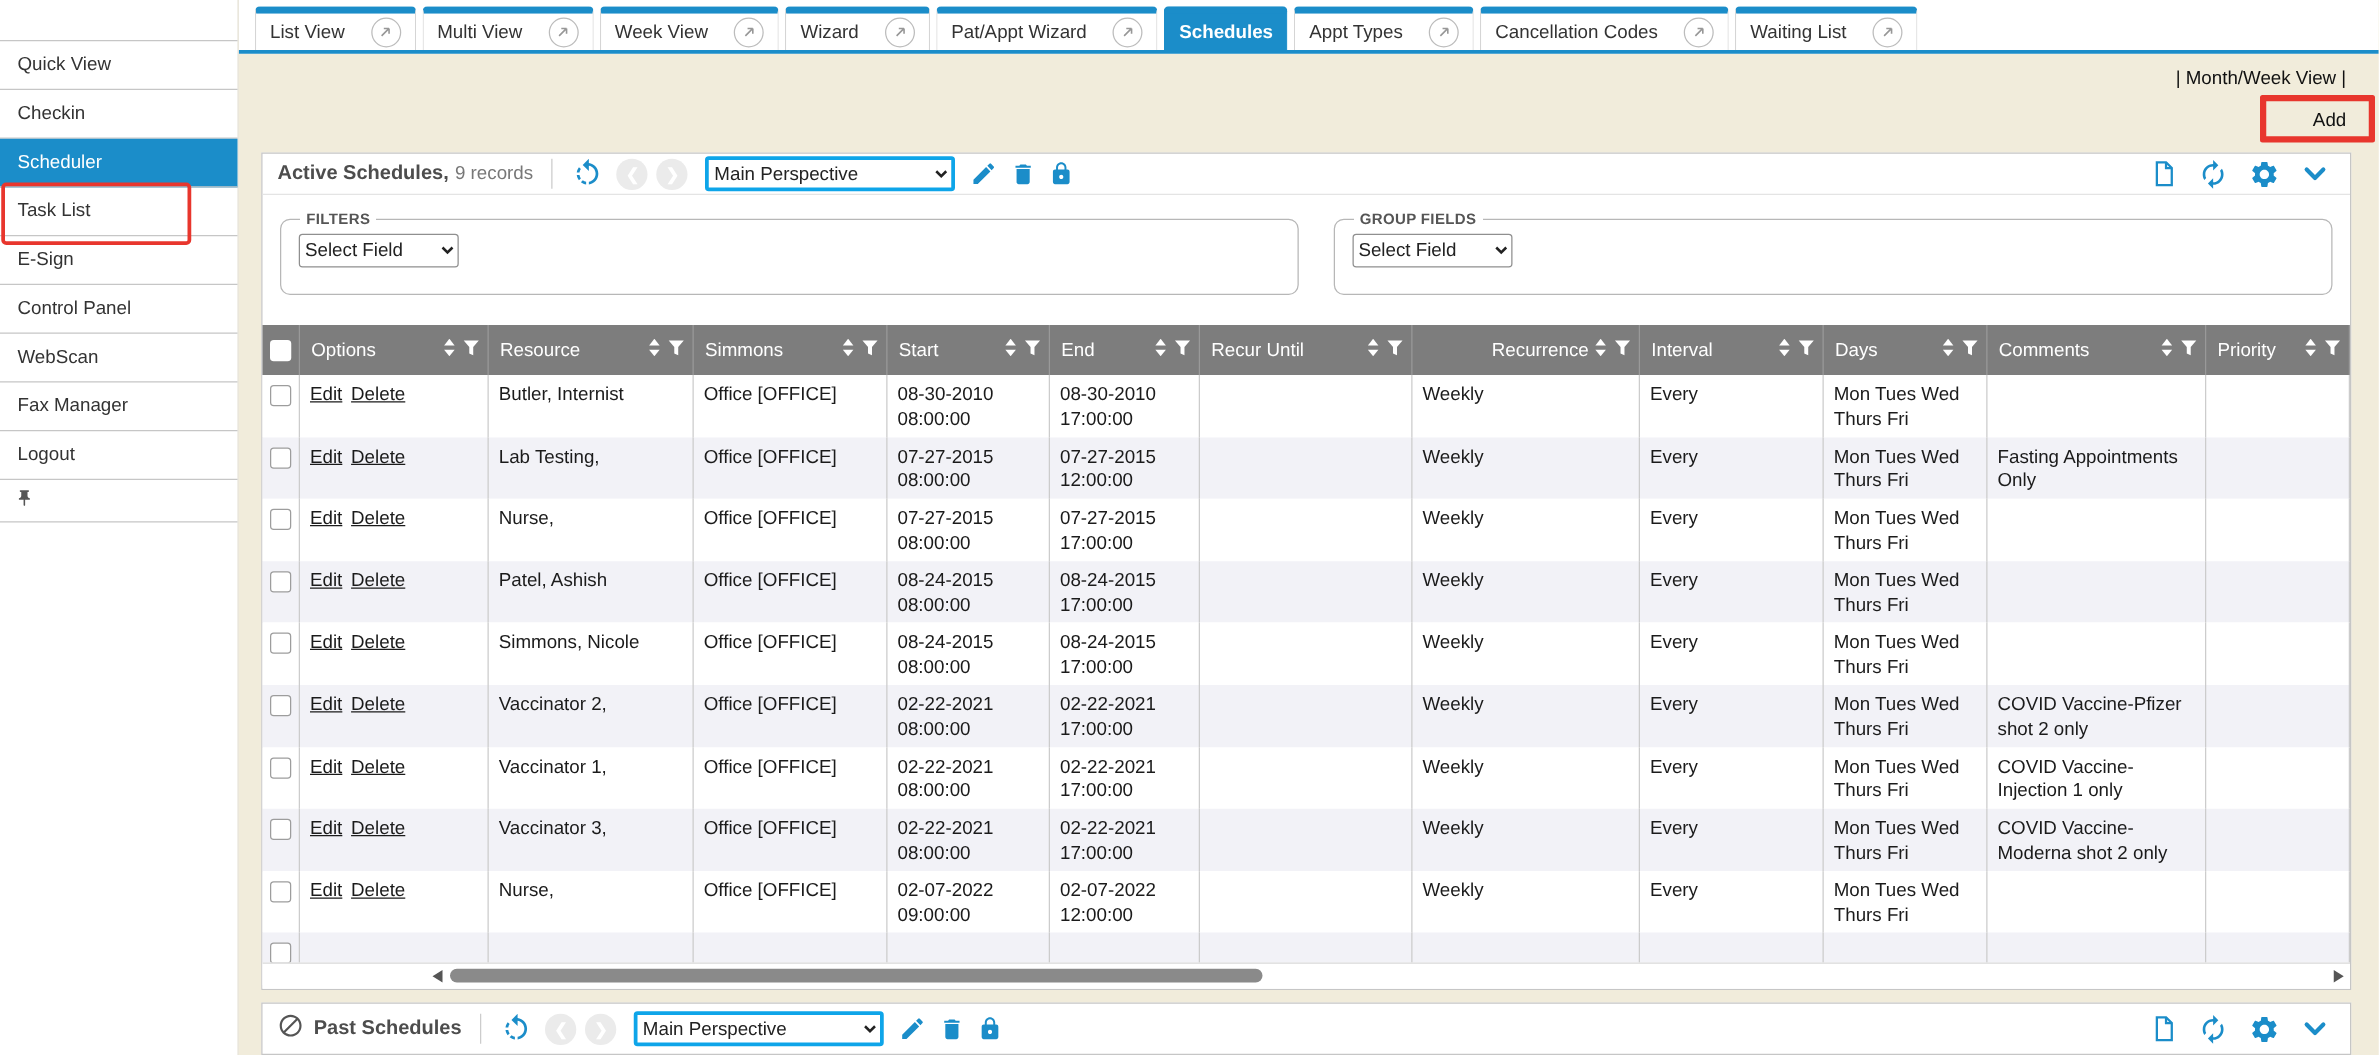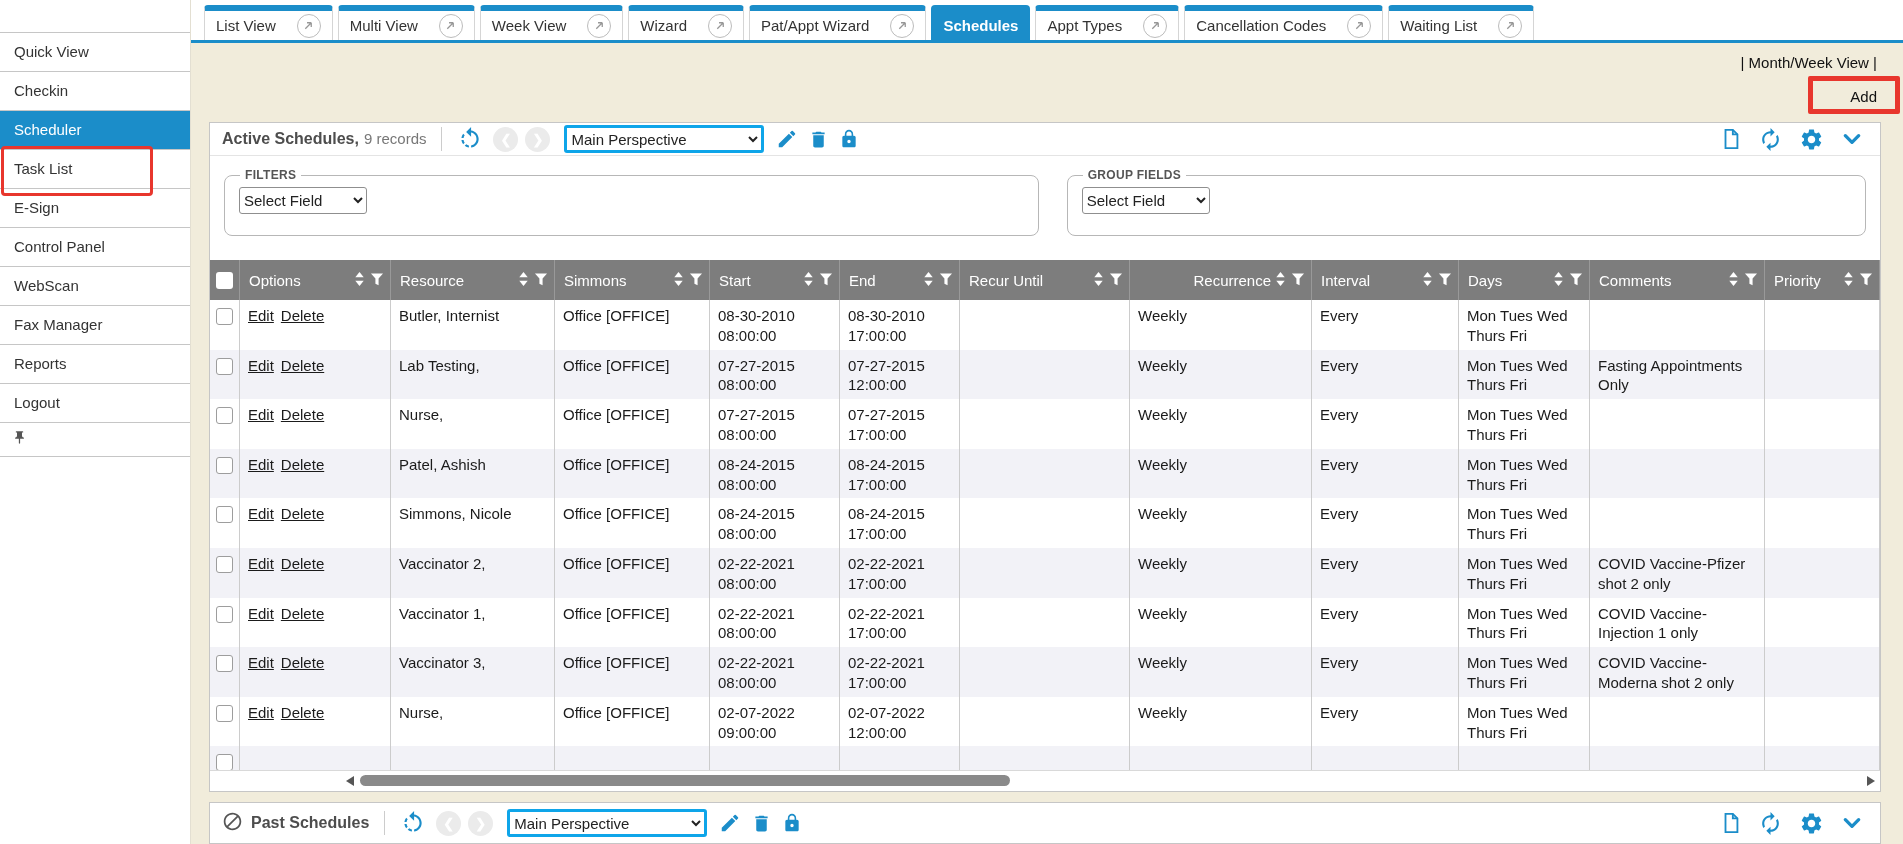--- a/index.html
+++ b/index.html
@@ -71,21 +71,20 @@
   <div class="side-spacer"></div>
   <nav id="side-items">
       <div class="side-item">Quick View</div>
       <div class="side-item">Checkin</div>
       <div class="side-item active">Scheduler</div>
       <div class="side-item">Task List</div>
       <div class="side-item">E-Sign</div>
       <div class="side-item">Control Panel</div>
       <div class="side-item">WebScan</div>
       <div class="side-item">Fax Manager</div>
-      <div class="side-item">Reports</div>
       <div class="side-item">Logout</div>
     </nav>
   <div class="pin-row">
     <span>
       <svg width="15" height="15" viewBox="0 0 24 24">
           <path d="M16 9V4h1c.55 0 1-.45 1-1s-.45-1-1-1H7c-.55 0-1 .45-1 1s.45 1 1 1h1v5c0 1.66-1.34 3-3 3v2h5.97v7l1 1 1-1v-7H19v-2c-1.66 0-3-1.34-3-3z" fill="#555"></path>
         </svg>
     </span>
   </div>
   <div class="ann-scheduler"></div>

